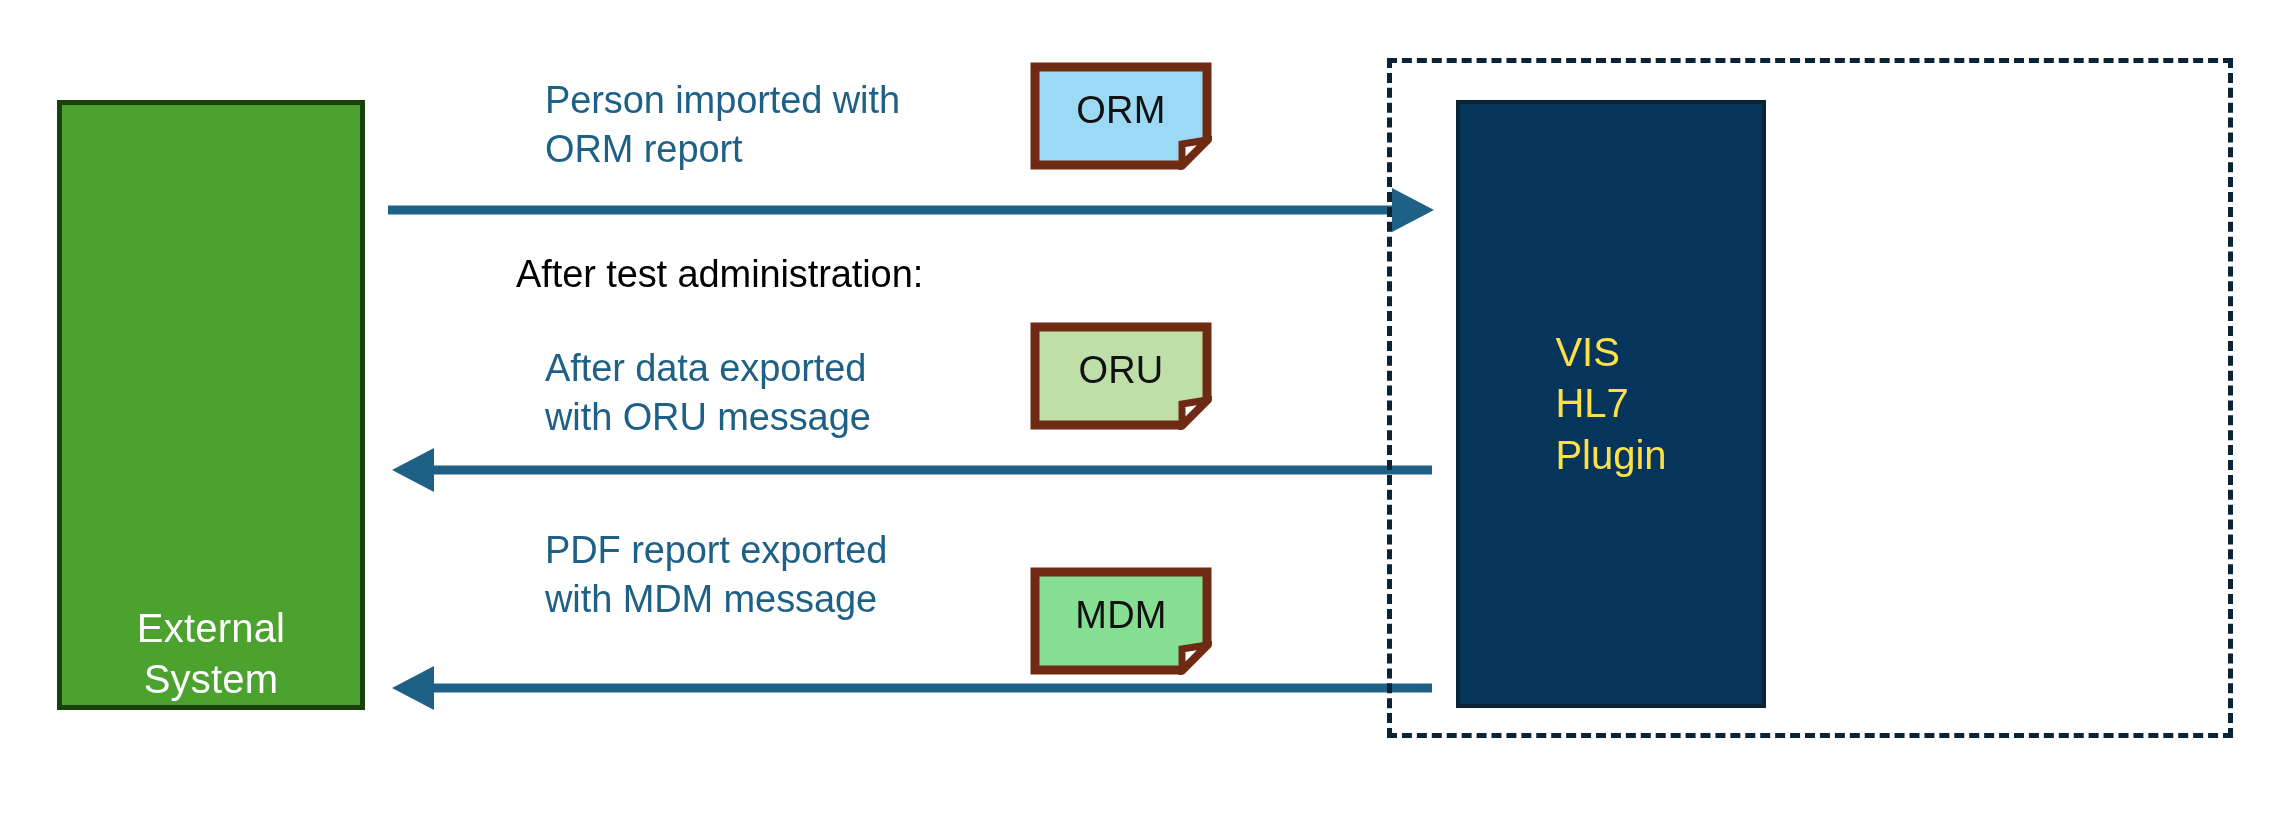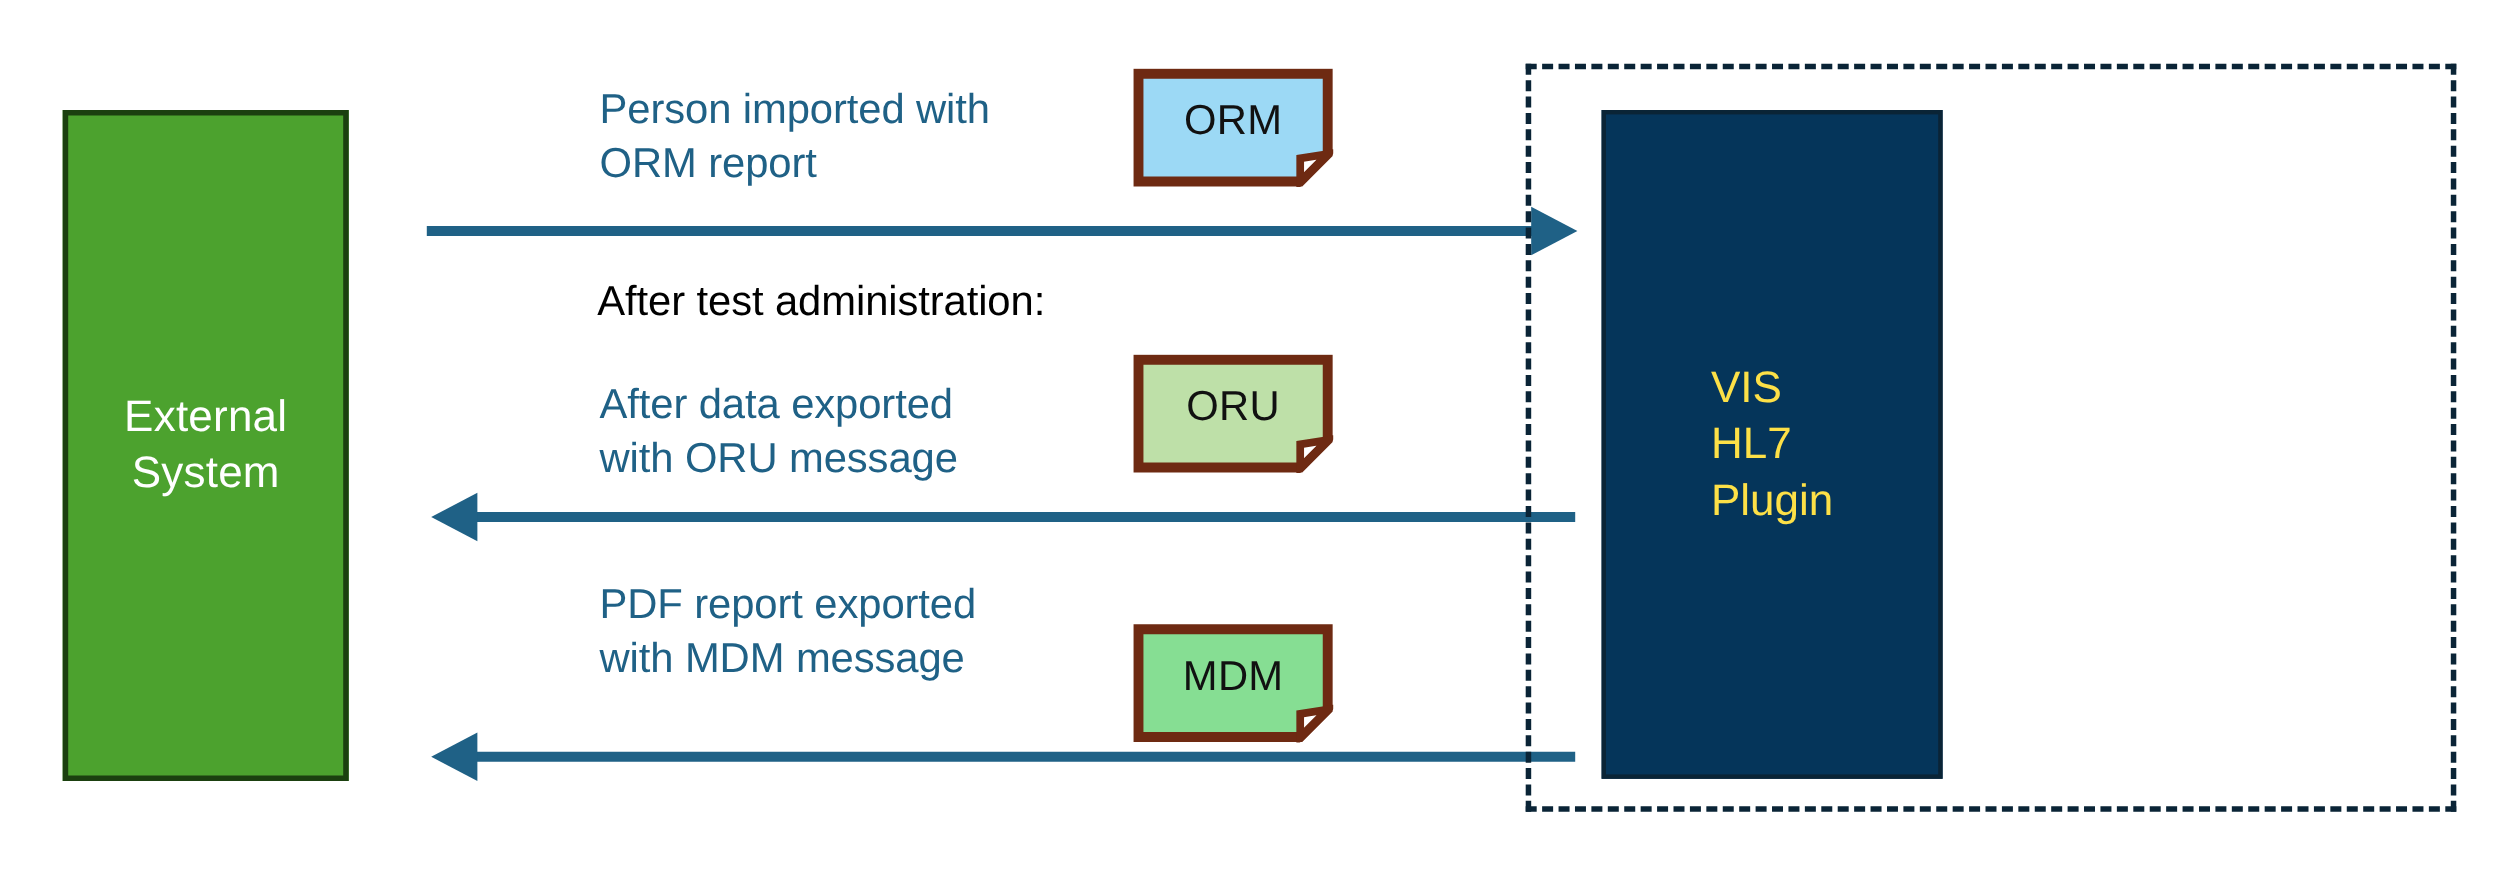--- a/index.html
+++ b/index.html
@@ -16,27 +16,27 @@
     height: 814px;
     background: #ffffff;
     overflow: hidden;
   }
 
   
   .ext-box {
     position: absolute;
     left: 57px;
     top: 100px;
-    width: 260px;
+    width: 308px;
     height: 610px;
     background: #4CA22E;
     border: 5px solid #1B400F;
     box-sizing: border-box;
     display: flex;
-    align-items: center;
+    align-items: flex-end;
     justify-content: center;
   }
   .ext-label {
     color: #ffffff;
     font-size: 40px;
     line-height: 1.28;
     text-align: center;
     white-space: pre-line;
     letter-spacing: 0.2px;
   }
@@ -152,21 +152,21 @@
 
     <g>
       <line x1="1432" y1="688" x2="420" y2="688" stroke="#1F6186" stroke-width="9"></line>
       <polygon points="392,688 434,666 434,710" fill="#1F6186"></polygon>
     </g>
   </svg>
 
   <div class="caption blue" style="left:545px; top:76px; width:470px;">Person imported with
 ORM report</div>
 
-  <div class="caption black" style="left:543px; top:250px; width:600px;">After test administration:</div>
+  <div class="caption black" style="left:516px; top:250px; width:600px;">After test administration:</div>
 
   <div class="caption blue" style="left:545px; top:344px; width:470px;">After data exported
 with ORU message</div>
 
   <div class="caption blue" style="left:545px; top:526px; width:470px;">PDF report exported
 with MDM message</div>
 
   <div class="note" style="left:1030px; top:322px;">
     <svg width="182" height="108" viewBox="0 0 182 108">
       <path d="M5 5 H177 V78 L152 103 H5 Z" fill="#BEE0A8" stroke="#6E2A12" stroke-width="9" stroke-linejoin="miter"></path>

